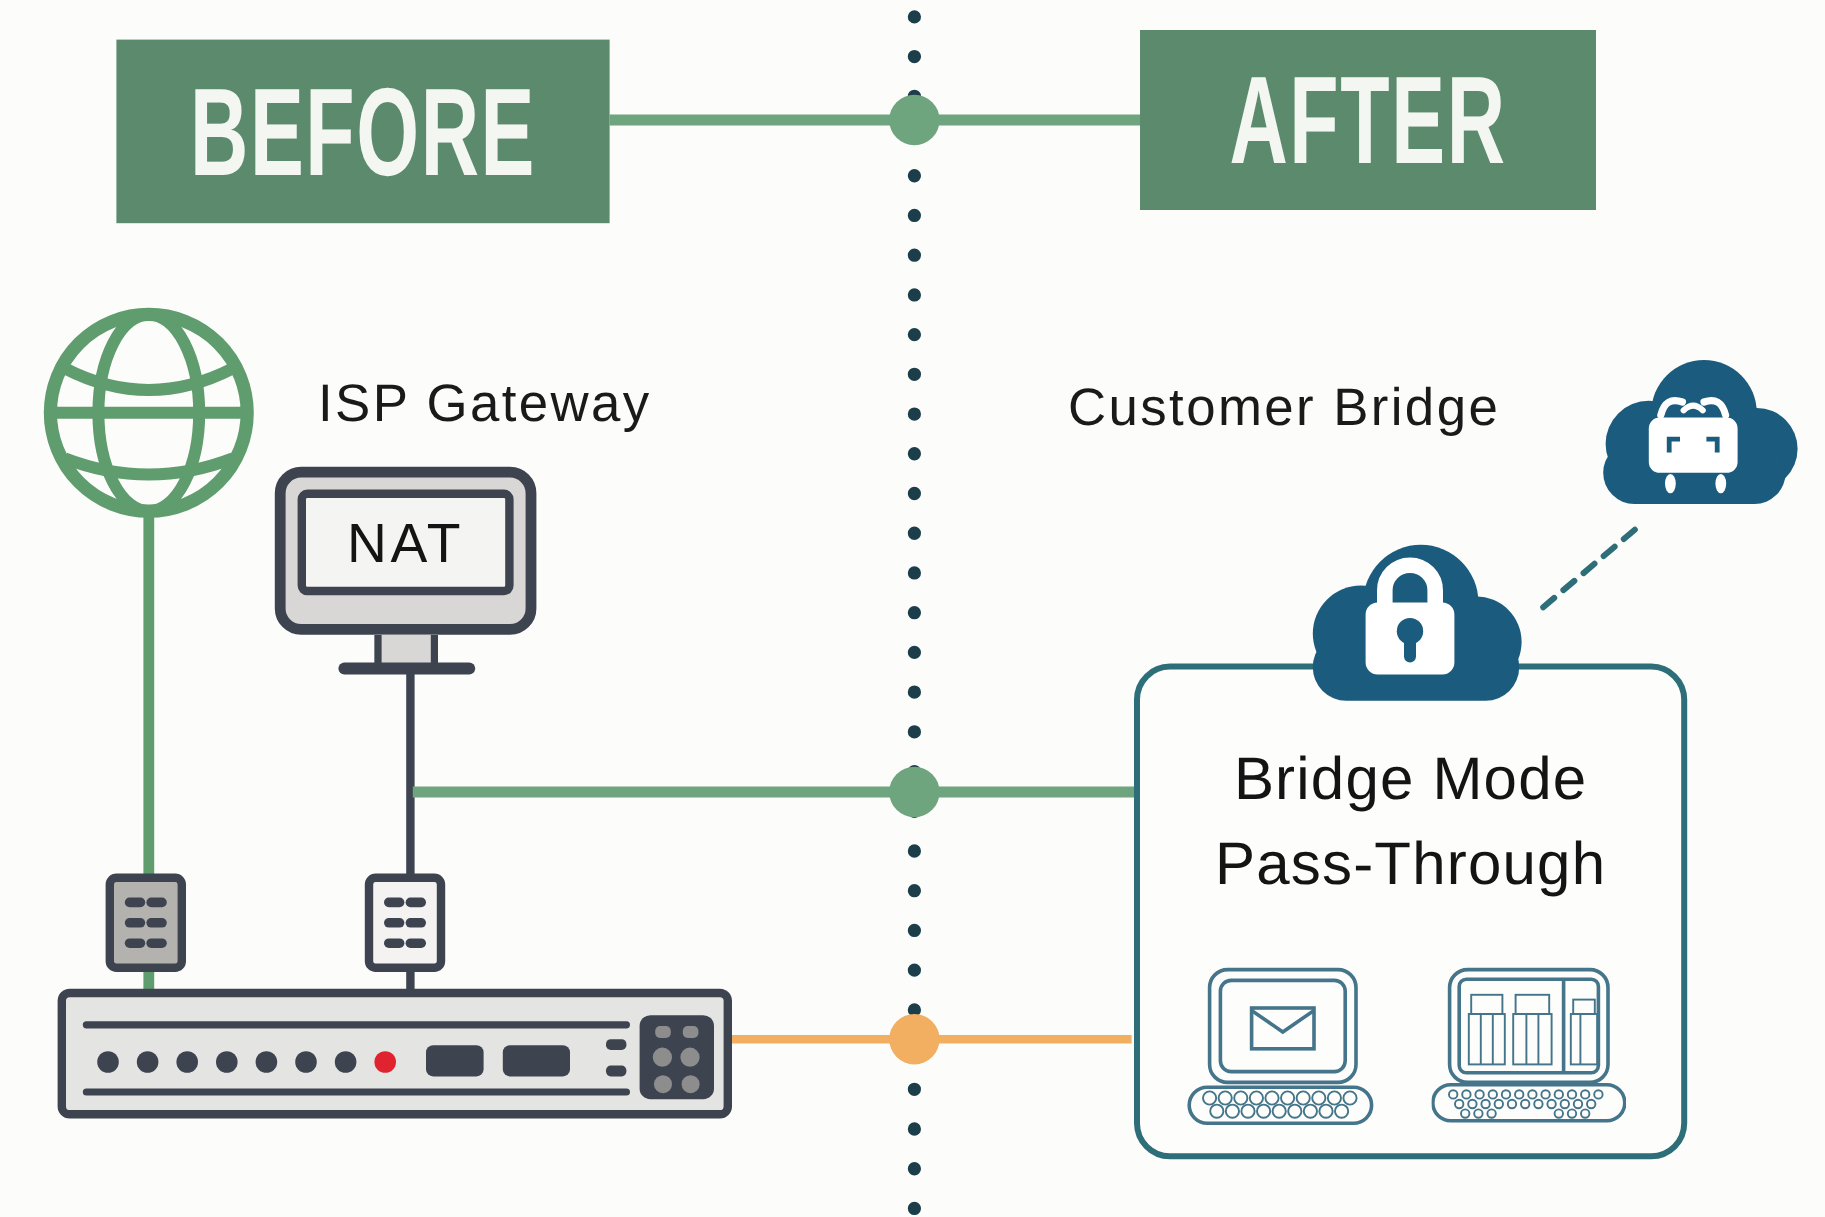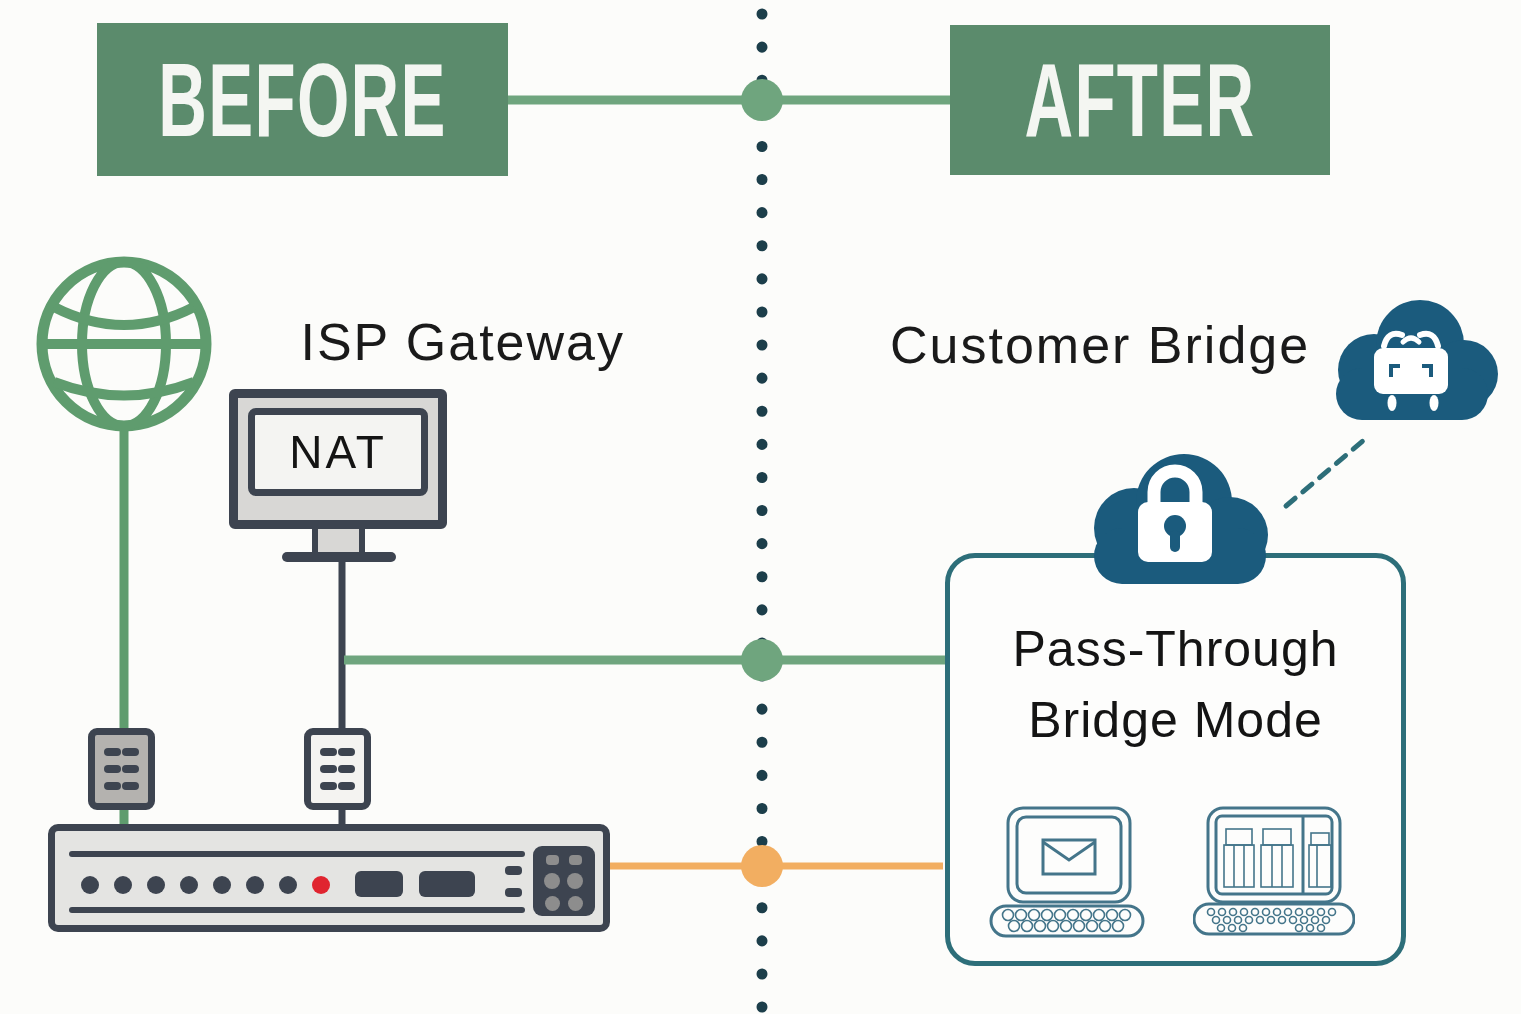--- a/index.html
+++ b/index.html
@@ -30,31 +30,31 @@
     display:flex;align-items:center;justify-content:center;
   }
   .phase-label{
     color:#f4f6f2;font-size:102px;font-weight:600;letter-spacing:2px;
     transform:scale(0.66,1.02);transform-origin:center;
     line-height:1;white-space:nowrap;
   }
 
   
   .section-title{
-    font-size:52px;letter-spacing:2px;color:var(--text);
-    text-align:right;white-space:nowrap;
+    font-size:44px;letter-spacing:2px;color:var(--text);
+    text-align:left;white-space:nowrap;
   }
 
   
   .globe-stroke{stroke:var(--globe_green);fill:none;}
 
   
   .monitor{
     background:var(--monitor_fill);
-    border:9px solid var(--dark);border-radius:6px;
+    border:9px solid var(--dark);border-radius:22px;
     box-sizing:border-box;
   }
   .monitor-screen{
     position:absolute;left:10px;top:10px;right:10px;bottom:24px;
     background:var(--screen_fill);
     border:7px solid var(--dark);border-radius:8px;
     box-sizing:border-box;
     display:flex;align-items:center;justify-content:center;
   }
   .monitor-screen-label{font-size:46px;letter-spacing:3px;color:#141414;}
@@ -121,21 +121,21 @@
     <line class="globe-stem" x1="124" y1="425" x2="124" y2="826"></line>
     <line class="dark-line" x1="342" y1="556" x2="342" y2="826"></line>
     <line class="green-line" x1="344" y1="660" x2="945" y2="660"></line>
     <line class="orange-line" x1="610" y1="866" x2="943" y2="866"></line>
     <line class="dash-diag" x1="1286" y1="506" x2="1364" y2="440"></line>
     <circle class="node-green" cx="762" cy="100" r="21"></circle>
     <circle class="node-green" cx="762" cy="660" r="21"></circle>
     <circle class="node-orange" cx="762" cy="866" r="21"></circle>
   </svg>
 
-  <div class="abs phase-box" style="left:97px;top:23px;width:411px;height:153px;">
+  <div class="abs phase-box" style="left:97px;top:33px;width:411px;height:153px;">
     <span class="phase-label">BEFORE</span>
   </div>
   <div class="abs phase-box" style="left:950px;top:25px;width:380px;height:150px;">
     <span class="phase-label">AFTER</span>
   </div>
 
   <svg class="abs" style="left:30px;top:250px" width="188" height="188" viewBox="0 0 188 188">
     <circle class="globe-stroke" cx="94" cy="94" r="82" stroke-width="11"></circle>
     <ellipse class="globe-stroke" cx="94" cy="94" rx="42" ry="82" stroke-width="10"></ellipse>
     <line class="globe-stroke" x1="14" y1="94" x2="174" y2="94" stroke-width="10"></line>
@@ -194,22 +194,22 @@
       <span class="io-dot" style="left:34px;top:27px;width:16px;height:16px;"></span>
       <span class="io-dot" style="left:12px;top:50px;width:15px;height:15px;"></span>
       <span class="io-dot" style="left:35px;top:50px;width:15px;height:15px;"></span>
     </div>
   </div>
 
   <div class="abs section-title" style="left:890px;top:315px;width:360px;">Customer Bridge</div>
 
   <div class="abs bridge-box" style="left:945px;top:553px;width:461px;height:413px;"></div>
   <div class="abs bridge-text" style="left:945px;top:614px;width:461px;">
+    <div>Bridge Mode</div>
     <div>Pass-Through</div>
-    <div>Bridge Mode</div>
   </div>
 
   <svg class="abs" style="left:988px;top:804px" width="158" height="134" viewBox="0 0 158 134">
     <rect class="lap-stroke" x="20" y="4" width="122" height="94" rx="15"></rect>
     <rect class="lap-stroke" x="29" y="13" width="104" height="76" rx="9"></rect>
     <rect class="lap-stroke" x="55" y="36" width="52" height="34"></rect>
     <path class="lap-stroke" d="M 55 38 L 81 56 L 107 38"></path>
     <rect class="lap-stroke" x="3" y="102" width="152" height="30" rx="15"></rect>
     <g>
       <circle class="lap-thin" cx="20" cy="111" r="5.5"></circle>

